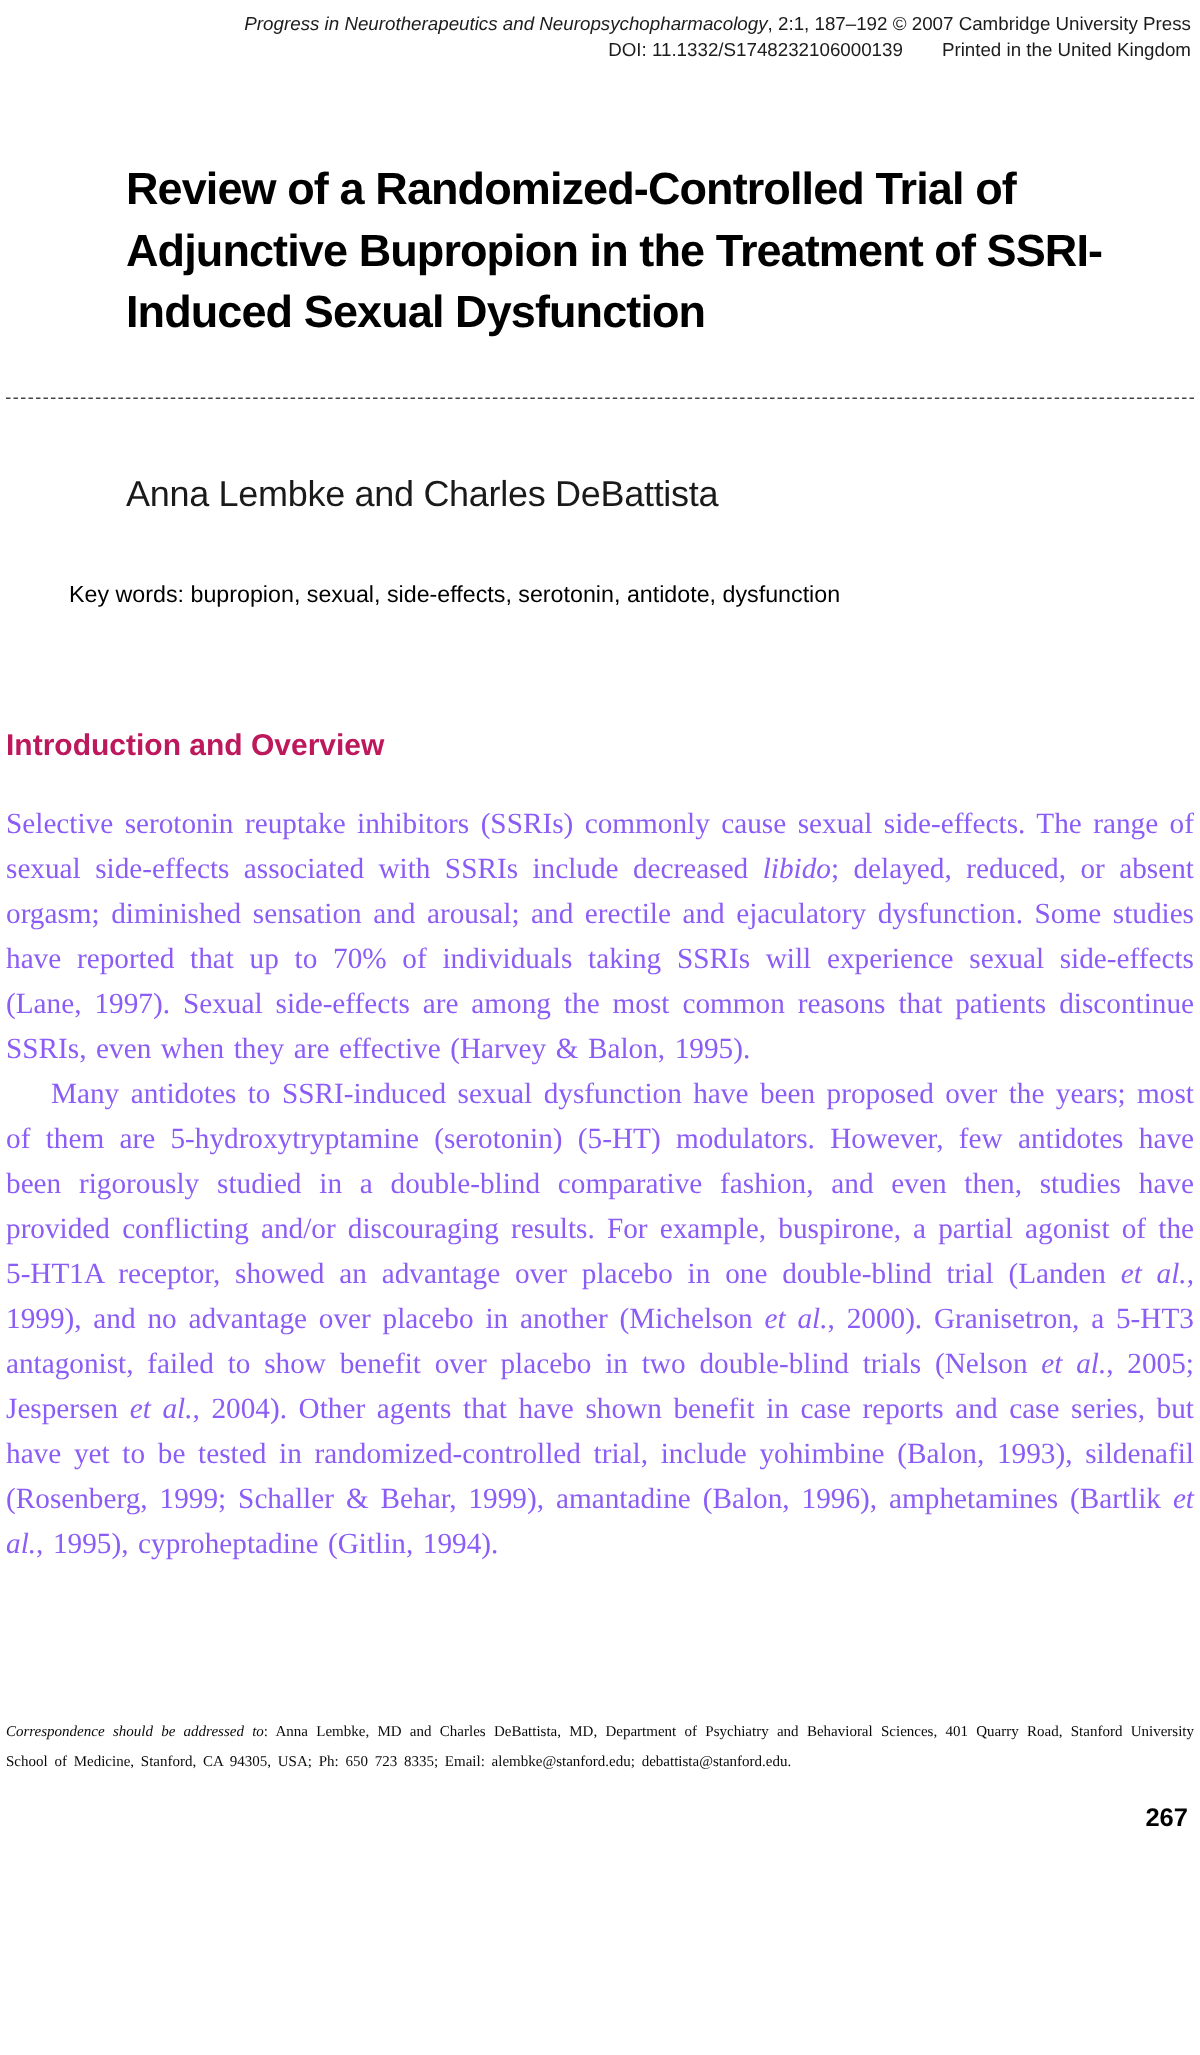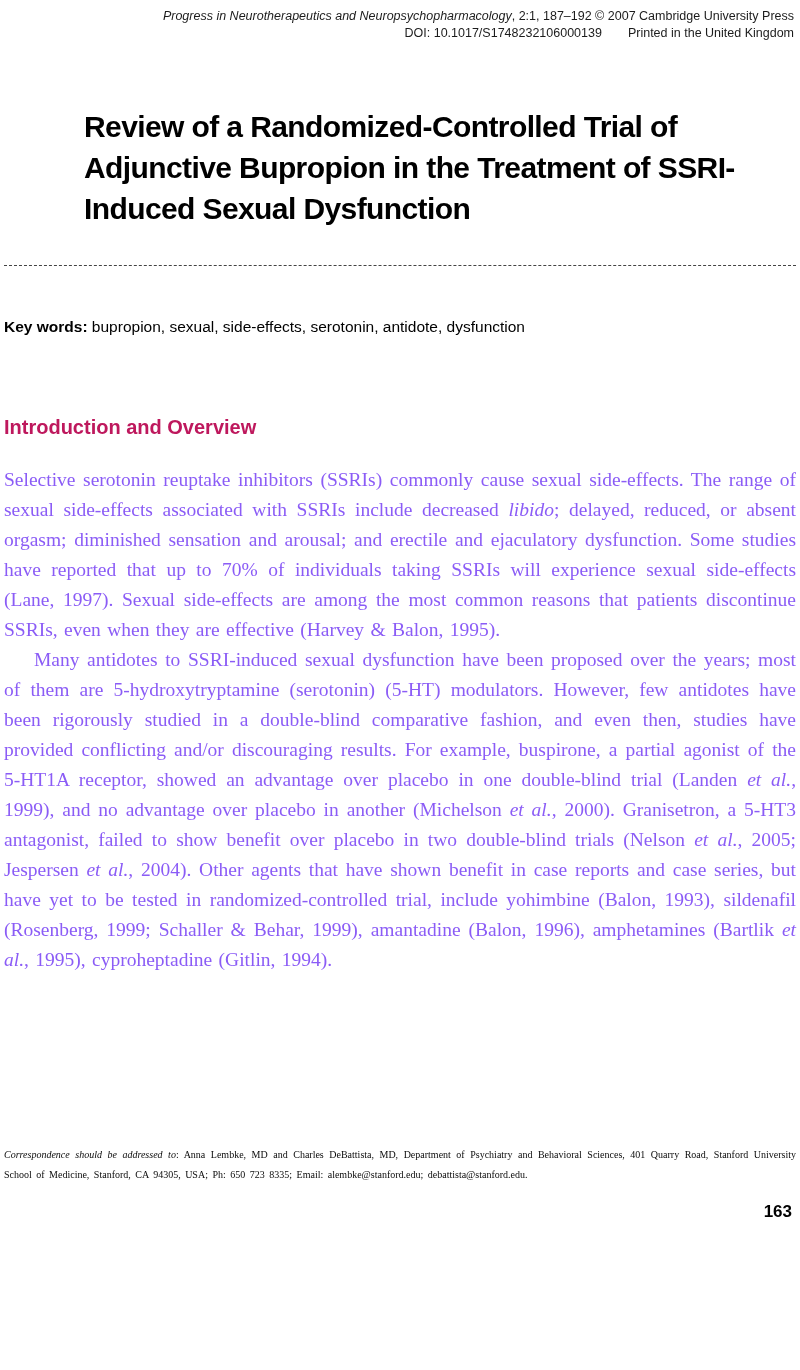--- a/index.html
+++ b/index.html
@@ -39,21 +39,21 @@
     margin:7px 0 0 80px;
     font-family:"Liberation Serif", serif;
     font-style:italic; font-size:15.5px; color:#0d0d0d;
   }
   
   .keywords {
     margin-top:44px;
     font-family:"Liberation Sans", sans-serif;
     font-size:15.5px; color:#000;
   }
-  .keywords .kw-label { font-weight:bold; }
+  .keywords .kw-label { font-weight:normal;margin-left:42px; }
   
   .section-heading {
     margin-top:80px;
     font-family:"Liberation Sans", sans-serif;
     font-weight:bold; font-size:20px; color:#be185d;
   }
   
   .body-text p {
     margin:0; text-align:justify;
     font-family:"Liberation Serif", serif;
@@ -78,38 +78,39 @@
   }
 </style>
 </head>
 <body>
 
 <div class="page">
 
   <div class="journal-header">
     <div><em>Progress in Neurotherapeutics and Neuropsychopharmacology</em><span>, 2:1, 187–192 © 2007 Cambridge University Press</span></div>
     <div>
-      <span>DOI: 10.1017/S1748232106000139</span><span class="gap"></span><span>Printed in the United Kingdom</span>
+      <span>DOI: 11.1332/S1748232106000139</span><span class="gap"></span><span>Printed in the United Kingdom</span>
     </div>
   </div>
 
   <h1 class="article-title">Review of a Randomized-Controlled Trial of Adjunctive Bupropion in the Treatment of SSRI-Induced Sexual Dysfunction</h1>
 
   <hr class="divider">
 
+  <div class="authors">Anna Lembke and Charles DeBattista</div>
 
   <div class="keywords">
     <span class="kw-label">Key words:</span><span> bupropion, sexual, side-effects, serotonin, antidote, dysfunction</span>
   </div>
 
   <div class="section-heading">Introduction and Overview</div>
 
   <div class="body-text">
     <p class="first"><span>Selective serotonin reuptake inhibitors (SSRIs) commonly cause sexual side-effects. The range of sexual side-effects associated with SSRIs include decreased </span><em>libido</em><span>; delayed, reduced, or absent orgasm; diminished sensation and arousal; and erectile and ejaculatory dysfunction. Some studies have reported that up to 70% of individuals taking SSRIs will experience sexual side-effects (Lane, 1997). Sexual side-effects are among the most common reasons that patients discontinue SSRIs, even when they are effective (Harvey &amp; Balon, 1995).</span></p>
     <p class="indent"><span>Many antidotes to SSRI-induced sexual dysfunction have been proposed over the years; most of them are 5-hydroxytryptamine (serotonin) (5-HT) modulators. However, few antidotes have been rigorously studied in a double-blind comparative fashion, and even then, studies have provided conflicting and/or discouraging results. For example, buspirone, a partial agonist of the 5-HT1A receptor, showed an advantage over placebo in one double-blind trial (Landen </span><em>et al.</em><span>, 1999), and no advantage over placebo in another (Michelson </span><em>et al.</em><span>, 2000). Granisetron, a 5-HT3 antagonist, failed to show benefit over placebo in two double-blind trials (Nelson </span><em>et al.</em><span>, 2005; Jespersen </span><em>et al.</em><span>, 2004). Other agents that have shown benefit in case reports and case series, but have yet to be tested in randomized-controlled trial, include yohimbine (Balon, 1993), sildenafil (Rosenberg, 1999; Schaller &amp; Behar, 1999), amantadine (Balon, 1996), amphetamines (Bartlik </span><em>et al.</em><span>, 1995), cyproheptadine (Gitlin, 1994).</span></p>
   </div>
 
   <div class="footer">
     <div class="correspondence"><em>Correspondence should be addressed to</em><span>: Anna Lembke, MD and Charles DeBattista, MD, Department of Psychiatry and Behavioral Sciences, 401 Quarry Road, Stanford University School of Medicine, Stanford, CA 94305, USA; Ph: 650 723 8335; Email: alembke@stanford.edu; debattista@stanford.edu.</span></div>
-    <div class="page-number">163</div>
+    <div class="page-number">267</div>
   </div>
 
 </div>
 
 </body></html>

